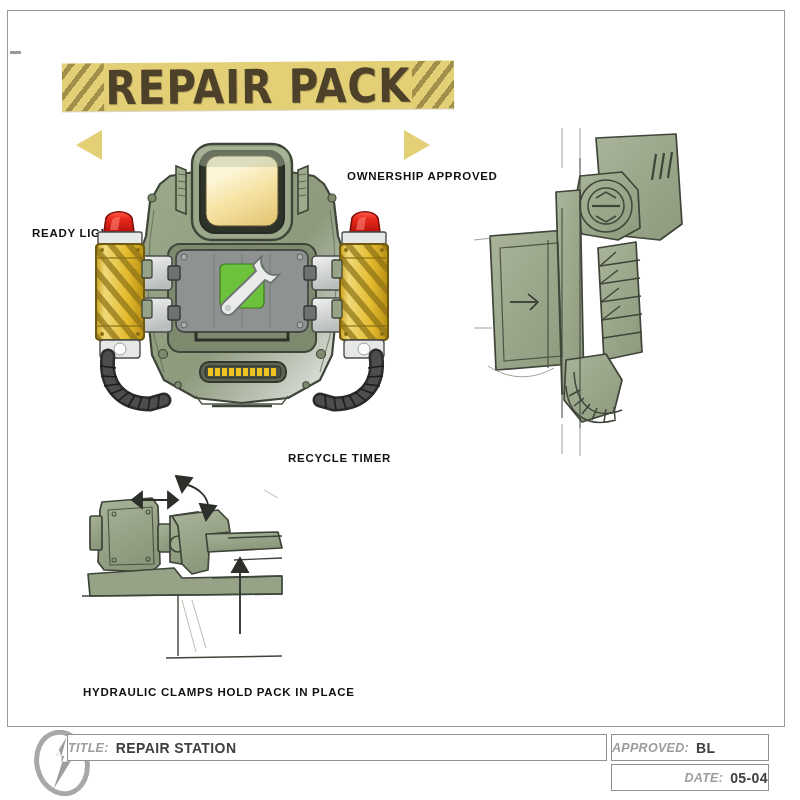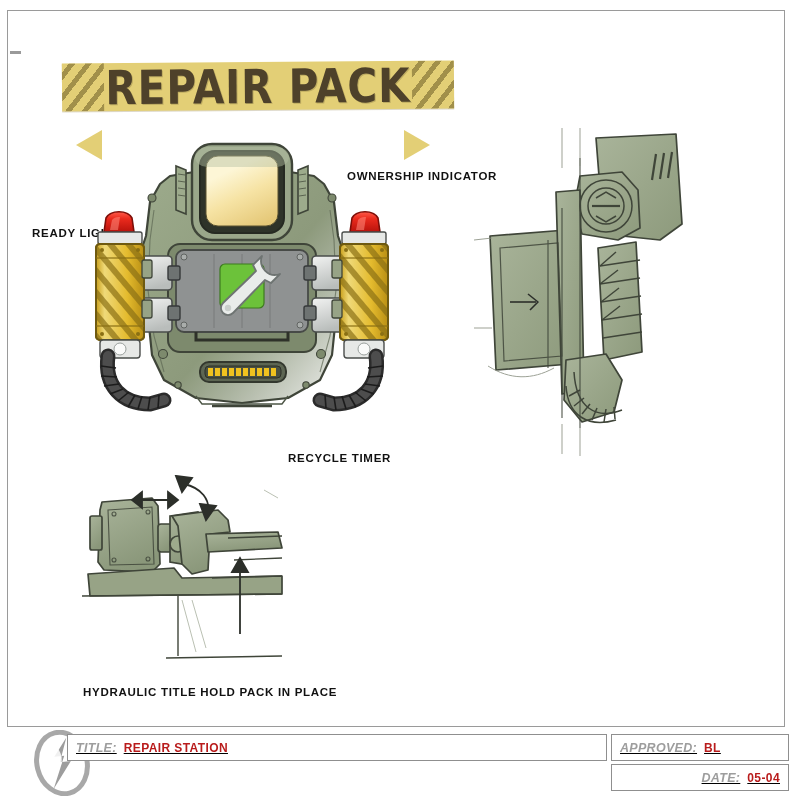--- a/index.html
+++ b/index.html
@@ -136,44 +136,43 @@
     height: 27px;
     display: flex;
     align-items: center;
   }
   .footer-cell {
     height: 27px;
     border: 1.5px solid #8f8f8f;
     box-sizing: border-box;
     display: flex;
     align-items: center;
-    padding: 0 8px;
+    padding: 0 0;
     background: #ffffff;
-    text-decoration: underline;
   }
   .cell-main  { width: 540px; }
-  .cell-right { width: 178px; }
+  .cell-right { width: 158px; }
   .row-top    { top: 0; }
   .row-bottom { top: 30px; }
   .right-col {
     position: absolute;
     left: 604px;
   }
   .f-label {
     font-style: italic;
     font-weight: bold;
     font-size: 12.5px;
     color: #9d9d9d;
     letter-spacing: .3px;
     margin-right: 7px;
   }
   .f-value {
     font-weight: bold;
-    font-size: 12px;
-    color: #b91c1c;
+    font-size: 14px;
+    color: #404040;
     letter-spacing: .4px;
   }
   .cell-right.align-right {
     justify-content: flex-end;
   }
   .cell-right.align-right .f-label { margin-right: 7px; }
 
   .brand-logo {
     position: absolute;
     left: 24px;
@@ -192,23 +191,23 @@
 
   <div class="banner">
     <div class="hazard left"></div>
     <div class="hazard right"></div>
     <div class="banner-text">REPAIR PACK</div>
   </div>
   <div class="arrow-marker left"></div>
   <div class="arrow-marker right"></div>
 
   <div class="callout ready">READY LIGHTS</div>
-  <div class="callout ownership">OWNERSHIP INDICATOR</div>
+  <div class="callout ownership">OWNERSHIP APPROVED</div>
   <div class="callout recycle">RECYCLE TIMER</div>
-  <div class="callout hydraulic">HYDRAULIC TITLE HOLD PACK IN PLACE</div>
+  <div class="callout hydraulic">HYDRAULIC CLAMPS HOLD PACK IN PLACE</div>
   <div class="callout pack">PACK</div>
 
   <svg class="art" id="front-view" width="300" height="300" viewBox="0 0 300 300">
     <defs>
       <linearGradient id="screenGlow" x1="0.35" y1="0.2" x2="0.75" y2="1">
         <stop offset="0%" stop-color="#fdf6d6"></stop>
         <stop offset="45%" stop-color="#f6e3a4"></stop>
         <stop offset="100%" stop-color="#e5c878"></stop>
       </linearGradient>
       <linearGradient id="bodyGrad" x1="0" y1="0" x2="1" y2="1">

